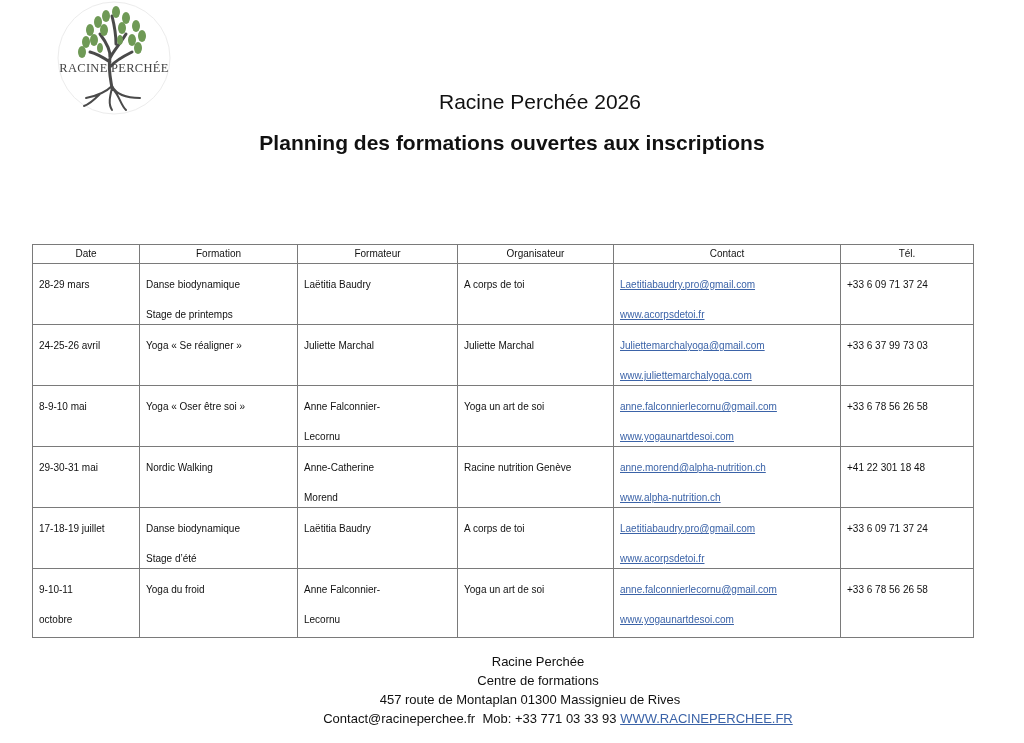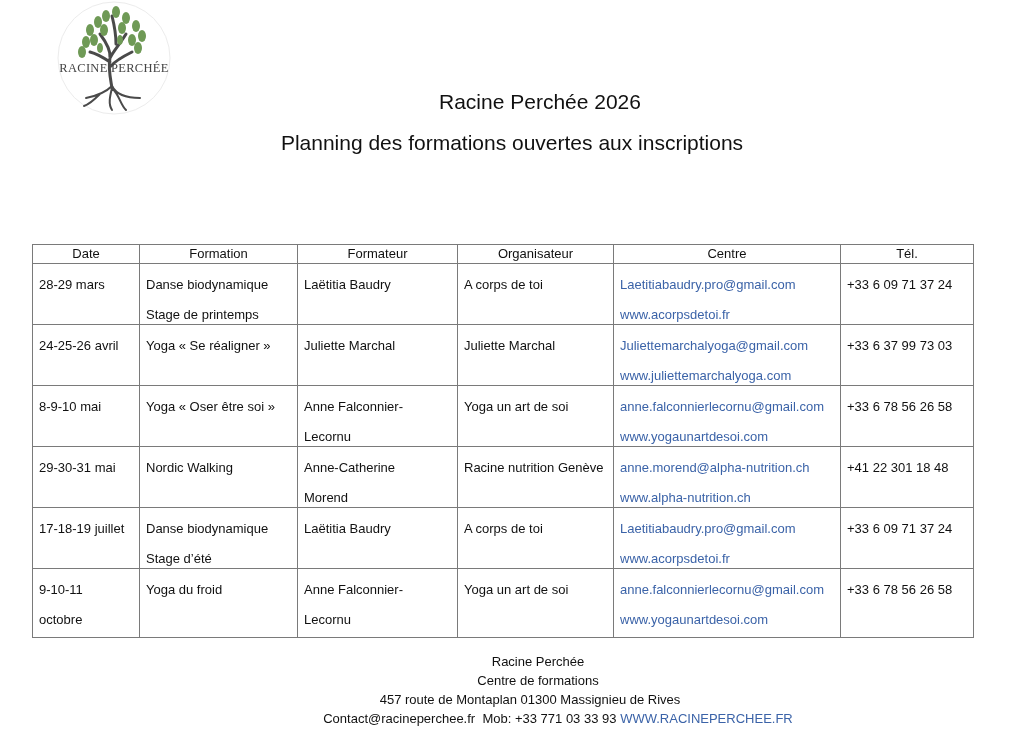--- a/index.html
+++ b/index.html
@@ -8,35 +8,35 @@
     font-family: "Liberation Sans", "DejaVu Sans", sans-serif; color: #111;
   }
   .logo {
     position: absolute; left: 50px; top: 0px; width: 128px; height: 118px;
   }
   .title {
     position: absolute; left: 0; width: 1024px; text-align: center;
     font-size: 21px; color: #111; margin: 0; font-weight: normal;
   }
   .title.t1 { top: 90px; left: 28px; }
-  .title.t2 { top: 131px; }
+  .title.t2 { top: 131px; font-weight: bold; }
   table.plan {
     position: absolute; left: 32px; top: 244px; width: 941px;
     border-collapse: collapse; table-layout: fixed;
-    font-size: 13px; line-height: 18px;
+    font-size: 10px; line-height: 18px;
   }
   table.plan th, table.plan td {
     border: 1px solid #7a7a7a; vertical-align: top; padding: 0 6px;
   }
   table.plan th {
     font-weight: normal; text-align: center; height: 18px; padding: 0 4px;
   }
   table.plan td { padding-top: 0px; }
   .cell-line { display: block; white-space: nowrap; margin-top: 12px; }
-  a.link { color: #3b63a8; }
+  a.link { color: #3b63a8; text-decoration: underline; }
   a.link.nounderline { text-decoration: none; }
   .footer {
     position: absolute; left: 0; width: 1024px; text-align: center;
     font-size: 13px; line-height: 19px; top: 652px;
   }
   .footer div { white-space: nowrap; }
   .footer .l1, .footer .l2 { padding-left: 52px; }
   .footer .l3 { padding-left: 36px; }
   .footer .l4 { padding-left: 80px; margin-left: 12px; }
 </style>
@@ -84,21 +84,21 @@
     <col style="width:156px">
       <col style="width:227px">
       <col style="width:133px">
   </colgroup>
   <thead>
     <tr>
       <th>Date</th>
       <th>Formation</th>
       <th>Formateur</th>
       <th>Organisateur</th>
-      <th>Centre</th>
+      <th>Contact</th>
       <th>Tél.</th>
     </tr>
   </thead>
   <tbody>
 
     <tr style="height:37px">
       <td>
           <span class="cell-line">28-29 mars</span>
         </td>
       <td>

